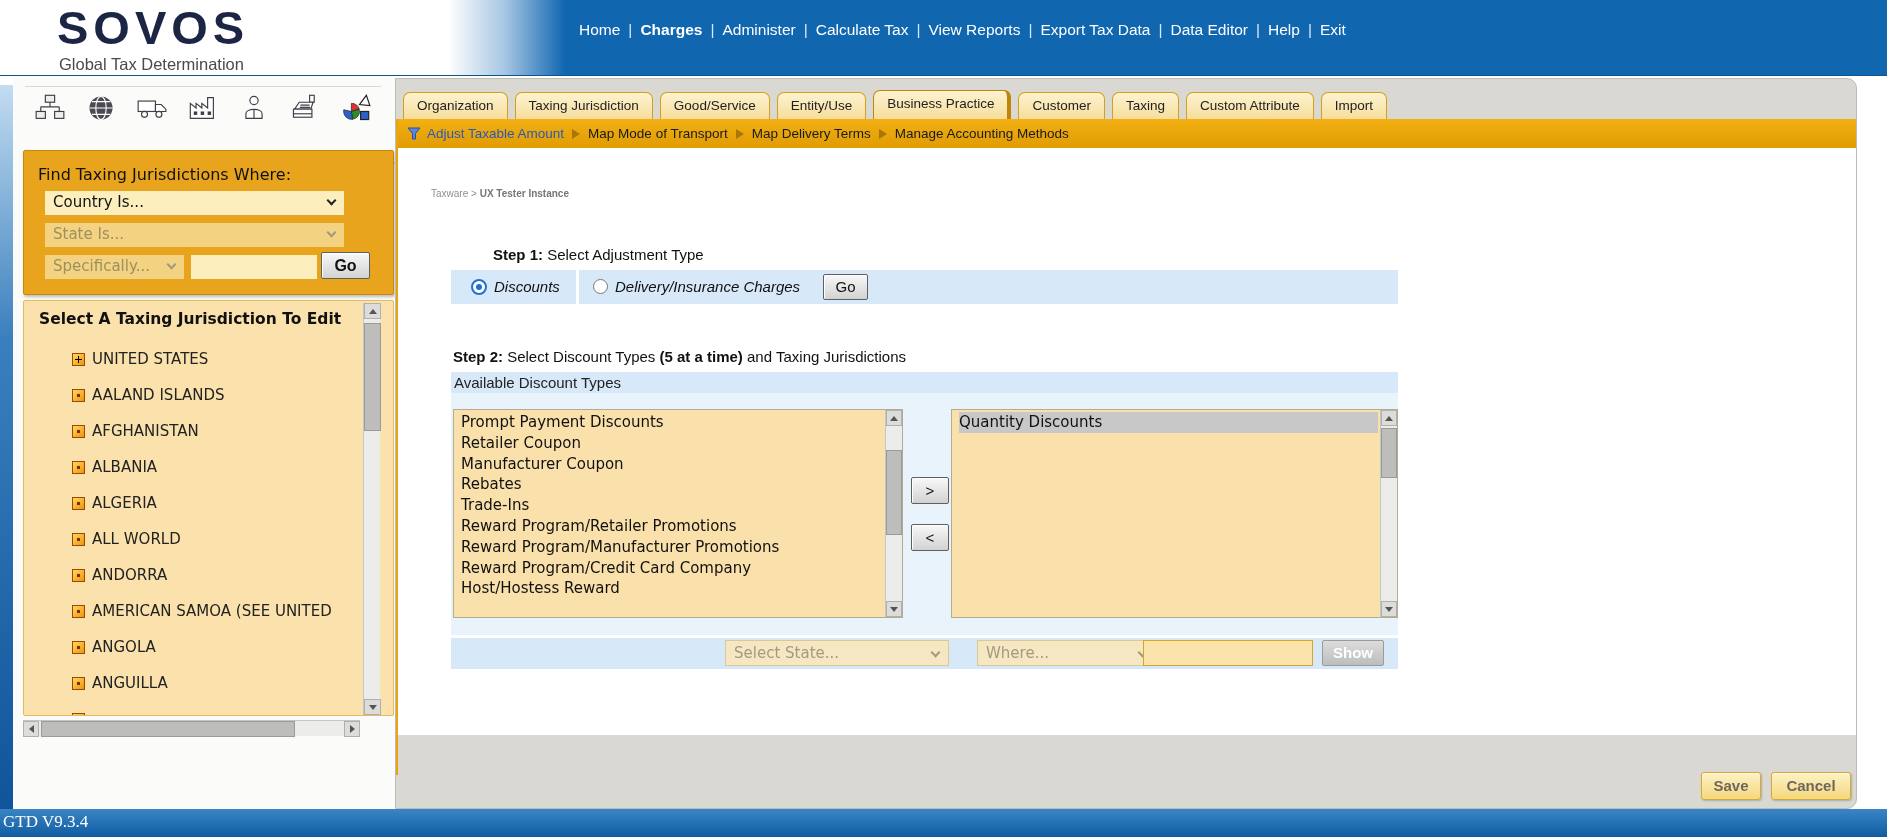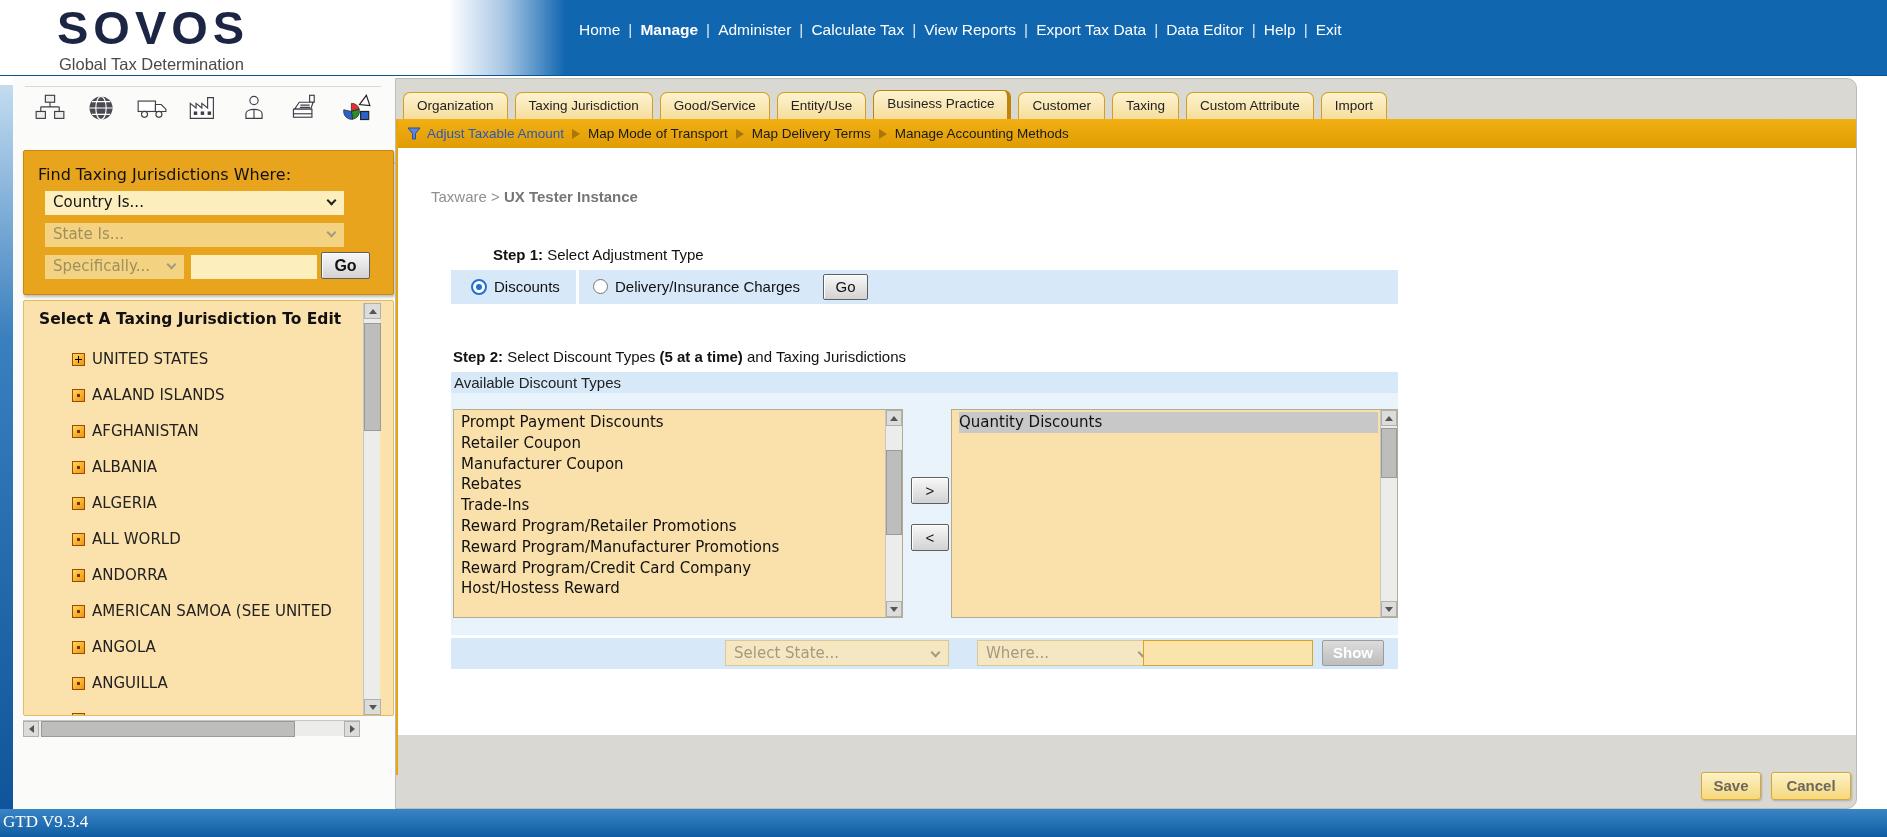--- a/index.html
+++ b/index.html
@@ -80,34 +80,34 @@
   .menu-item { font-size:13.5px; color:#1a1a1a; cursor:pointer; white-space:nowrap; }
   .menu-item.active { color:#2b58b8; }
   .funnel { margin-right:6px; }
   .sep-arrow { width:0; height:0; border-left:8px solid #a97607; border-top:5px solid transparent; border-bottom:5px solid transparent; margin:0 8px; }
 
   #content { position:absolute; left:2px; top:69px; width:1458px; height:587px; background:#fff; }
   #content-left-line { position:absolute; left:0; top:40px; width:2px; height:656px; background:#e8a50f; }
 
   #page-title { position:absolute; left:33px; top:5px; font-size:22px; font-weight:bold; color:#17375e;
     border-bottom:2px solid #1d3b73; padding:0 8px 4px 0; }
-  #path { position:absolute; left:33px; top:40px; font-size:15px; color:#8f8f8f; }
+  #path { position:absolute; left:33px; top:40px; font-size:10px; color:#8f8f8f; }
   #path .path-cur { font-weight:bold; color:#757575; }
 
   .step-label { position:absolute; left:55px; font-size:15px; color:#111; }
   .step-label b { font-weight:bold; }
   #step1-label { top:98px;margin-left:40px; }
   #step2-label { top:200px; }
 
   #step1-row { position:absolute; left:53px; top:122px; width:947px; height:34px; background:#d7e9f8; }
   #step1-gap { position:absolute; left:125px; top:0; width:3px; height:34px; background:#fff; }
   .radio { position:absolute; width:15px; height:15px; border-radius:50%; background:#fff; border:1px solid #777; top:9px; }
   .radio.on { width:16px; height:16px; border:2px solid #1f6fd6; }
   .radio.on::after { content:""; position:absolute; left:3px; top:3px; width:6px; height:6px; border-radius:50%; background:#1f6fd6; }
-  .radio-label { position:absolute; top:8px; font-size:15px; color:#111; }
+  .radio-label { position:absolute; top:8px; font-size:15px; color:#111;font-style:italic; }
   #r1 { left:20px; } #r1-label { left:43px; }
   #r2 { left:142px; } #r2-label { left:164px; }
   #step1-go { position:absolute; left:372px; top:4px; width:45px; height:26px; font-size:15px; line-height:24px; }
 
   #cols-header { position:absolute; left:53px; top:224px; width:947px; height:21px; background:#d7e9f8; font-size:15px; color:#222; }
   #col-avail { position:absolute; left:3px; top:2px; }
   #col-sel { position:absolute; left:498px; top:2px;margin-top:29px; }
   #lists-bg { position:absolute; left:53px; top:245px; width:947px; height:242px; background:#e9f3fb; }
 
   .listbox { position:absolute; background:#fae1ab; border:1px solid #b5ab8e; }
@@ -141,21 +141,21 @@
 <body>
 
 <div id="app">
 
   <div id="header">
     <div id="brand">SOVOS</div>
     <div id="tagline">Global Tax Determination</div>
     <div id="nav">
       <span class="nav-item">Home</span>
       <span class="pipe">|</span>
-      <span class="nav-item bold">Manage</span>
+      <span class="nav-item bold">Charges</span>
       <span class="pipe">|</span>
       <span class="nav-item">Administer</span>
       <span class="pipe">|</span>
       <span class="nav-item">Calculate Tax</span>
       <span class="pipe">|</span>
       <span class="nav-item">View Reports</span>
       <span class="pipe">|</span>
       <span class="nav-item">Export Tax Data</span>
       <span class="pipe">|</span>
       <span class="nav-item">Data Editor</span>

